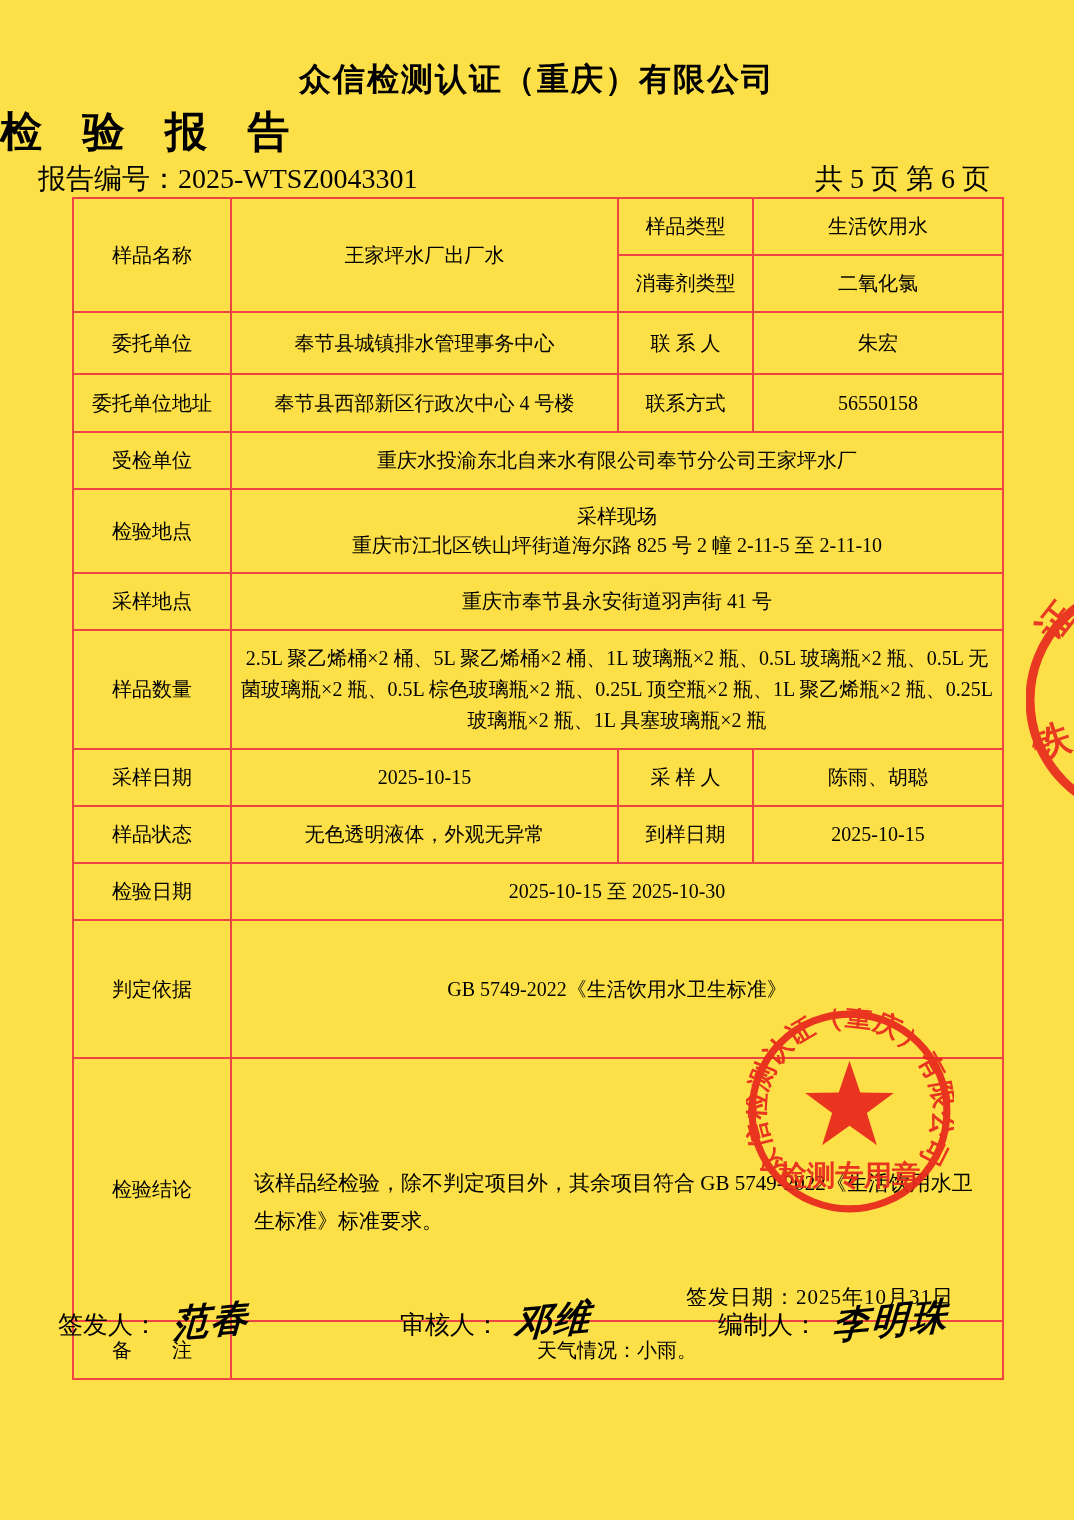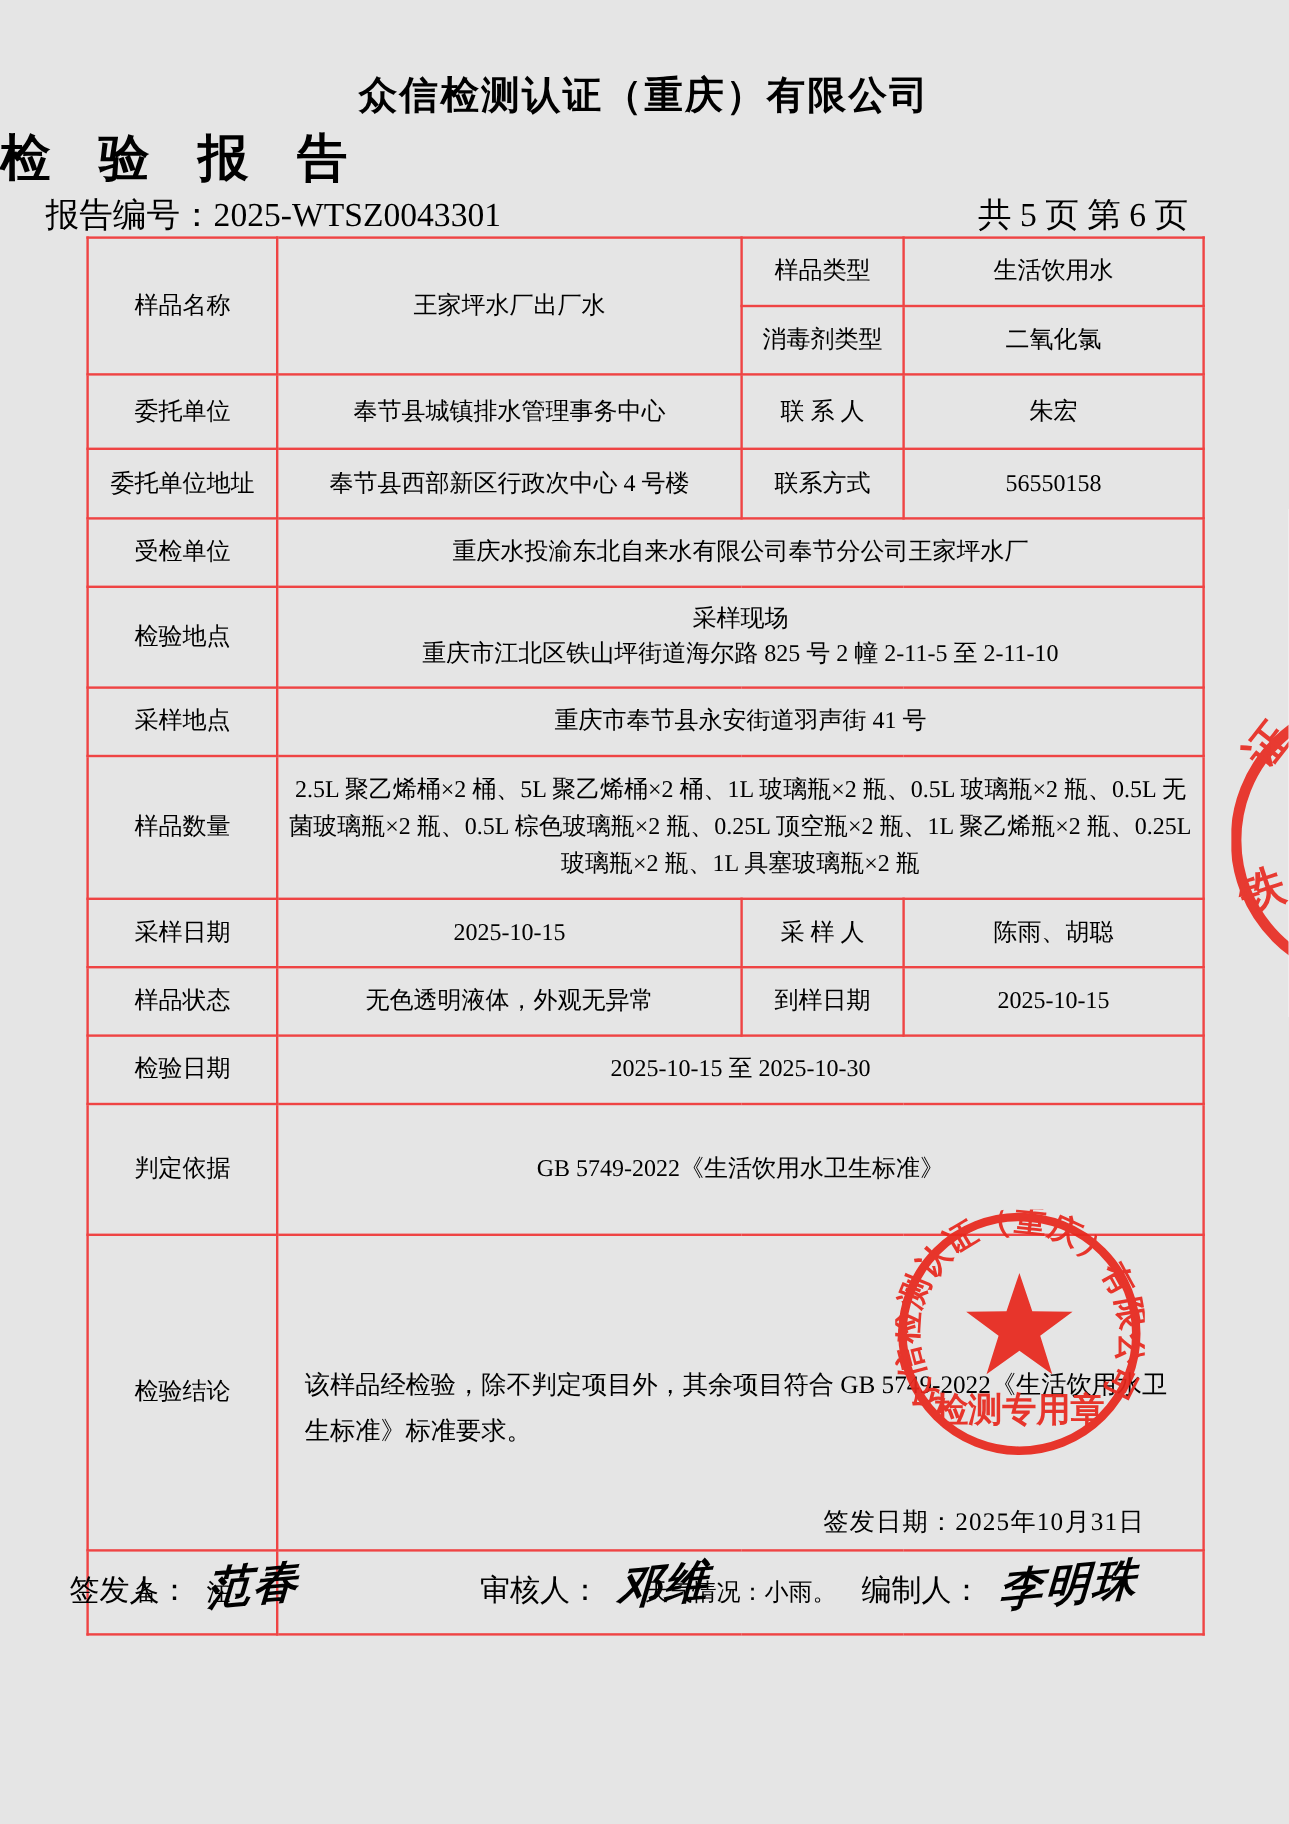--- a/index.html
+++ b/index.html
@@ -1,21 +1,21 @@
 <!DOCTYPE html>
 <html style="--stamp-color: #e8281e;"><head>
 <meta charset="utf-8">
 <style>
   * { margin:0; padding:0; box-sizing:border-box; }
   html,body { background:#ffffff; }
   .page {
     position:relative;
     width:1074px; height:1520px;
     margin:0 auto;
-    background:#e5e5e5;
+    background:#fde047;
     color:#000;
     font-family:"Liberation Serif","DejaVu Serif",serif;
     overflow:hidden;
   }
   .company {
     position:absolute; top:58px; left:0; width:100%;
     text-align:center;
     font-size:32px; font-weight:bold; letter-spacing:2px;
   }
   .report-title {
@@ -167,34 +167,34 @@
     <tr style="height:57px">
       <td>样品状态</td>
       <td>无色透明液体，外观无异常</td>
       <td>到样日期</td>
       <td>2025-10-15</td>
     </tr>
     <tr style="height:57px">
       <td>检验日期</td>
       <td colspan="3">2025-10-15 至 2025-10-30</td>
     </tr>
-    <tr style="height:109px">
+    <tr style="height:138px">
       <td>判定依据</td>
       <td colspan="3">GB 5749-2022《生活饮用水卫生标准》</td>
     </tr>
     <tr style="height:263px">
       <td>检验结论</td>
       <td colspan="3" class="conclusion">
         <div class="conclusion-text">该样品经检验，除不判定项目外，其余项目符合 GB 5749-2022《生活饮用水卫生标准》标准要求。</div>
         <div class="issue-date">
           <span>签发日期：</span><span>2025年10月31日</span>
         </div>
       </td>
     </tr>
-    <tr style="height:70px">
+    <tr style="height:58px">
       <td>备　　注</td>
       <td colspan="3" class="left">天气情况：小雨。</td>
     </tr>
   </tbody>
     </table>
 
   <div class="stamp">
     <svg width="208" height="208" viewBox="0 0 205 205">
       <circle cx="102" cy="102" r="96" fill="none" stroke="currentColor" stroke-width="7"></circle>
       <path id="stamp-arc" d="M 42.6,161.4 A 84,84 0 1 1 161.4,161.4" fill="none"></path>

